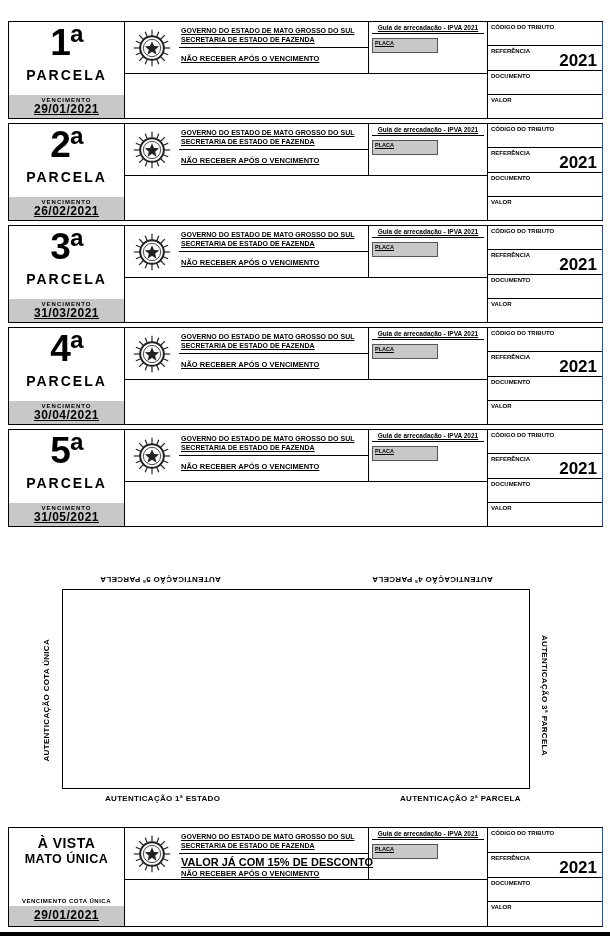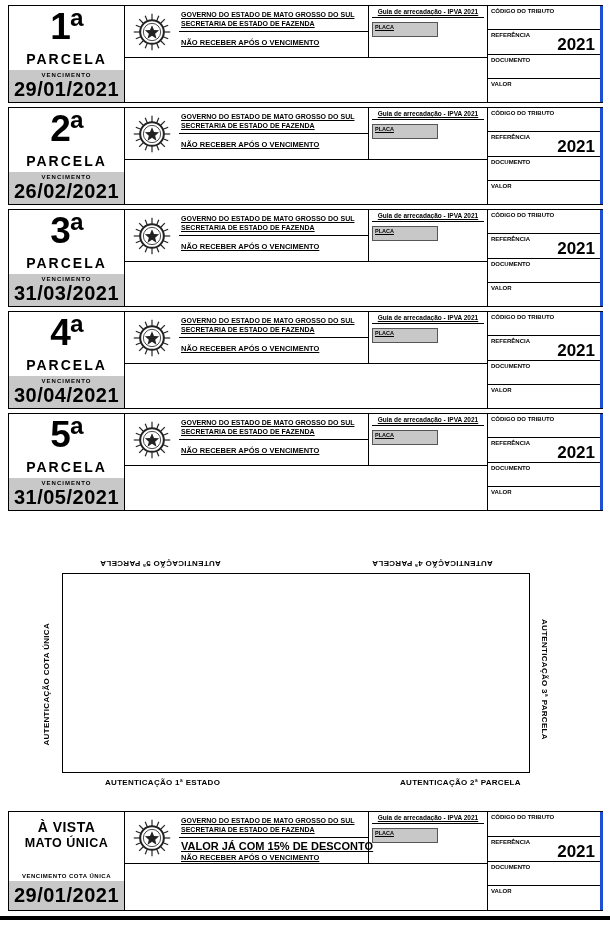--- a/index.html
+++ b/index.html
@@ -4,21 +4,21 @@
 <style>
   * { box-sizing: border-box; margin: 0; padding: 0; }
   html,body { background:#fff; }
   body {
     width: 610px; height: 940px;
     font-family: "Liberation Sans", sans-serif;
     color: #000;
     -webkit-font-smoothing: antialiased;
   }
   .page { position: relative; width: 610px; height: 940px; overflow: hidden; background:#fff; }
-  .slips-wrap { padding-top: 5px; border-radius: 19px; }
+  .slips-wrap { padding-top: 21px; border-radius: 19px; }
 
   
   .slip {
     display: flex;
     height: 98px;
     margin: 0 7px 4px 8px;
     border-top: 1px solid #000;
     border-bottom: 1px solid #000;
     background: #fff;
   }
@@ -31,21 +31,21 @@
     display: flex; flex-direction: column; align-items: center;
   }
   .slip-num { font-size: 37px; font-weight: bold; line-height: 1; margin-top: 2px; letter-spacing: -1px; }
   .slip-parcela { font-size: 14px; font-weight: bold; letter-spacing: 2px; margin-top: 6px; }
   .venc-box {
     margin-top: auto; width: 100%;
     background: #c8c8c8;
     text-align: center; padding: 2px 0 2px;
   }
   .venc-label { font-size: 6px; font-weight: bold; letter-spacing: 1px; }
-  .venc-date { font-size: 20px; font-weight: bold; letter-spacing: .5px; line-height: 1.1; }
+  .venc-date { font-size: 12px; font-weight: bold; letter-spacing: .5px; line-height: 1.1; text-decoration: underline; }
 
   .avista-title { font-size: 14px; font-weight: bold; margin-top: 7px; letter-spacing: .5px; }
   .avista-sub { font-size: 12.5px; font-weight: bold; margin-top: 1px; letter-spacing: .5px; }
   .venc-label-cu { margin-top: auto; font-size: 6px; font-weight: bold; letter-spacing: .5px; padding-bottom: 2px; }
   .venc-box-cu { margin-top: 0; padding: 3px 0 4px; }
 
   .slip-mid { flex: 1; display: flex; flex-direction: column; min-width: 0; text-decoration: underline; }
   .mid-top { display: flex; border-bottom: 1px solid #000; height: 52px; }
   .logo-col { width: 54px; display: flex; align-items: center; justify-content: center; }
   .center-col { flex: 1; display: flex; flex-direction: column; border-right: 1px solid #000; min-width: 0; }
@@ -55,21 +55,21 @@
   .discount { font-size: 11px; font-weight: bold; padding: 2px 2px 0; white-space: nowrap; }
   .guia-col { width: 118px; padding: 2px 3px 0; }
   .guia-label { font-size: 6.5px; font-weight: bold; text-align: center; white-space: nowrap; overflow: hidden; border-bottom: 1px solid #000; padding-bottom: 2px; }
   .placa-box { width: 66px; height: 15px; background: #c8c8c8; border: 1px solid #555; margin-top: 4px; padding: 1px 2px; }
   .placa-label { font-size: 5.5px; font-weight: bold; display: block; }
   .mid-empty { flex: 1; }
 
   .slip-right {
     width: 116px;
     border-left: 1px solid #000;
-    border-right: 3px solid #1d4ed8;
+    border-right: 1px solid #1d4ed8;
     display: flex; flex-direction: column;
   }
   .field { flex: 1; position: relative; border-bottom: 1px solid #000; }
   .field:last-child { border-bottom: none; }
   .field-label { position: absolute; top: 2px; left: 3px; font-size: 6px; font-weight: bold; white-space: nowrap; }
   .field-year { position: absolute; right: 5px; top: 5px; font-size: 17px; font-weight: bold; }
 
   .logo { display: block; }
 
   

